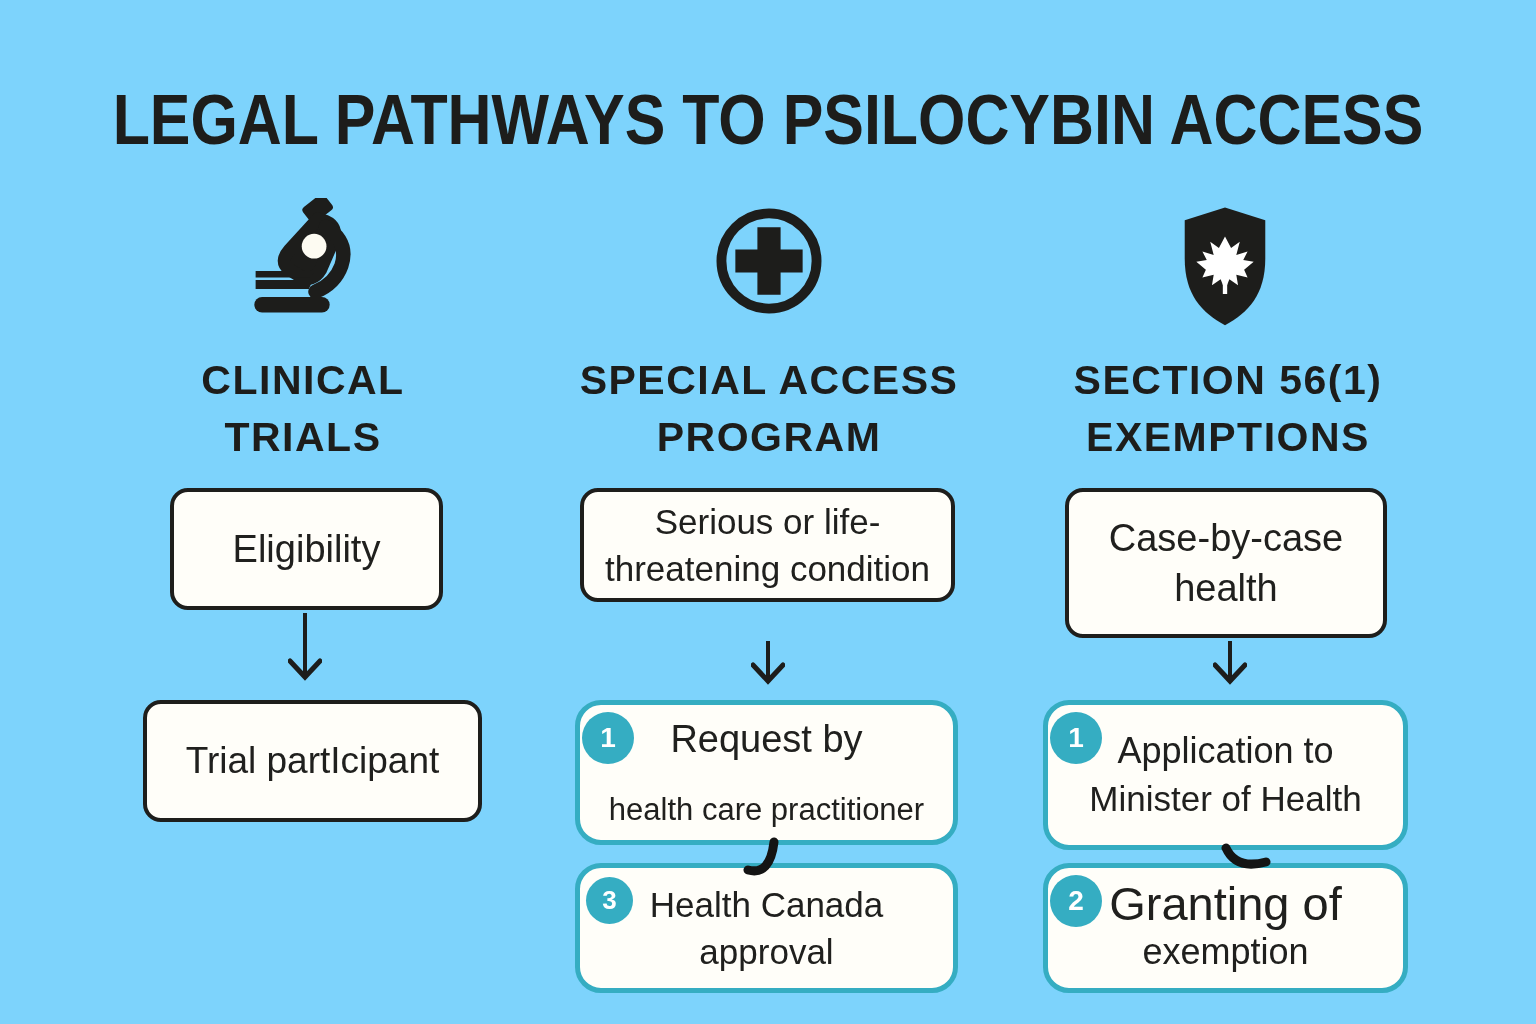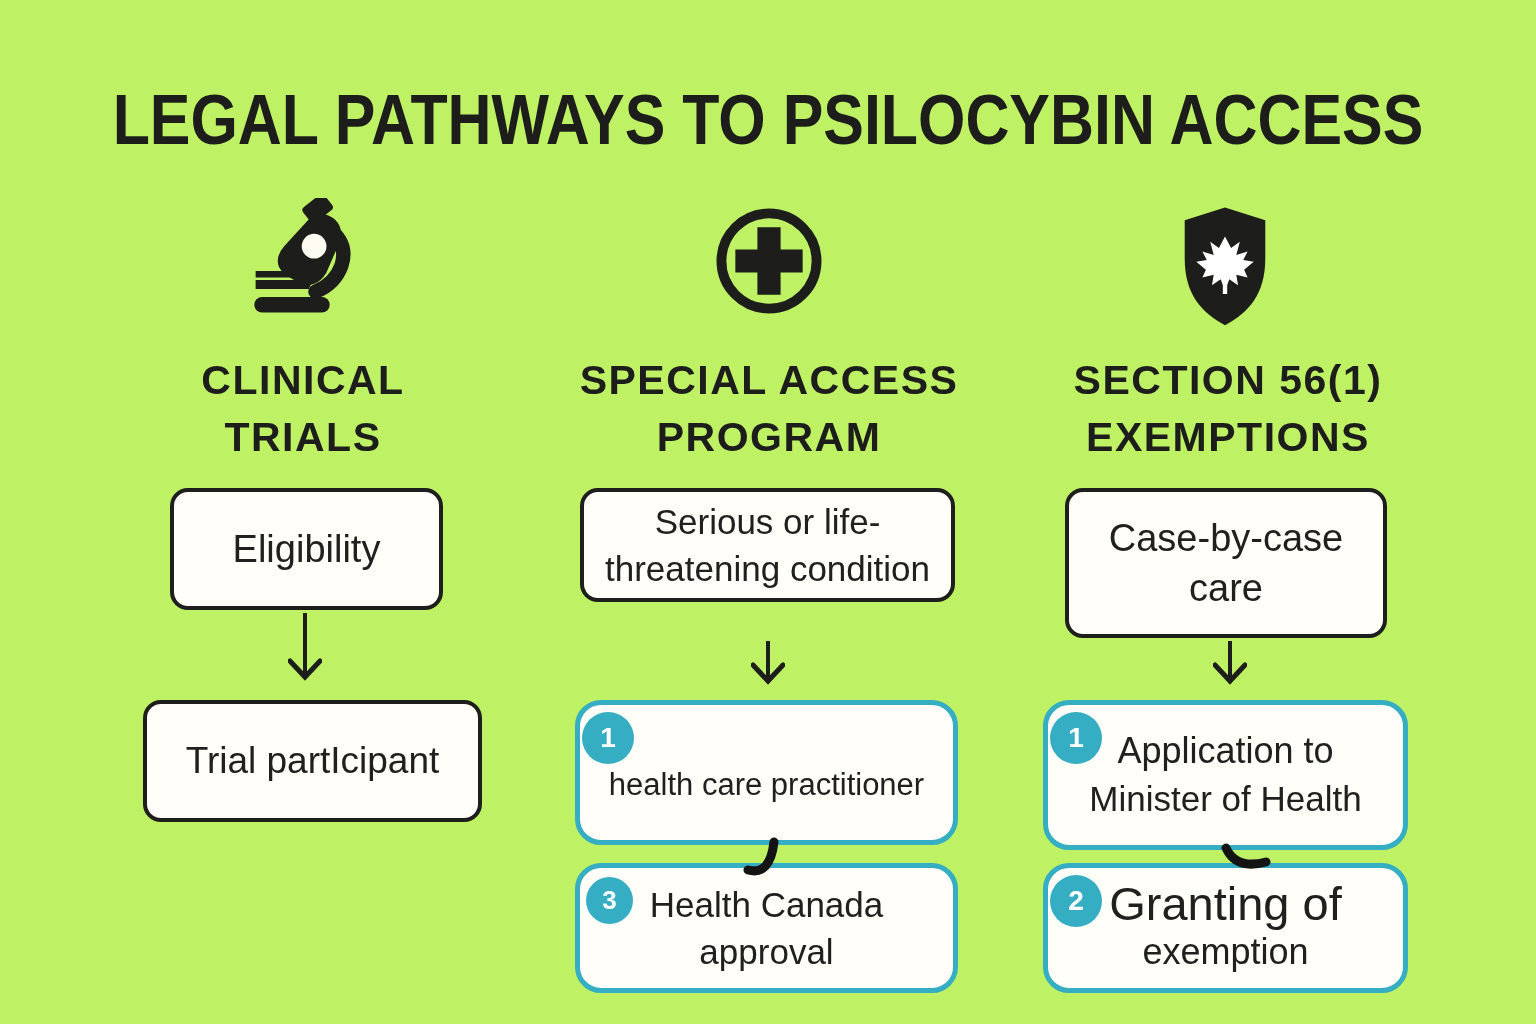--- a/index.html
+++ b/index.html
@@ -3,21 +3,21 @@
 <meta charset="utf-8">
 <style>
   html,body{margin:0;padding:0;}
   body{
     font-family:"Liberation Sans","DejaVu Sans",sans-serif;
     background:#e8e8e8;
   }
   .canvas{
     position:relative;
     width:1536px;height:1024px;
-    background:#bef264;
+    background:#7dd3fc;
     overflow:hidden;
     color:#20201E;
   }
   .abs{position:absolute;}
   .title{
     left:0;right:0;top:80px;
     text-align:center;
     font-size:70px;font-weight:700;
     letter-spacing:0px;
     color:#1D1D1B;
@@ -123,20 +123,21 @@
 
   <div class="abs" style="left:751px;top:641px;">
     <svg width="34" height="58" viewBox="0 0 34 58">
       <line x1="17" y1="0" x2="17" y2="38" stroke="#1D1D1B" stroke-width="4"></line>
       <polyline points="2,24 17,40 32,24" fill="none" stroke="#1D1D1B" stroke-width="5" stroke-linecap="round"></polyline>
     </svg>
   </div>
 
   <div class="abs box box-teal" style="left:575px;top:700px;width:383px;height:145px;">
     <div class="badge">1</div>
+    <div class="line-lg">Request by</div>
     <div class="line-sm">health care practitioner</div>
   </div>
 
   <div class="abs" style="left:740px;top:836px;z-index:3;">
     <svg width="60" height="42" viewBox="0 0 60 42">
       <path d="M8 34 Q30 40 34 6" fill="none" stroke="#141414" stroke-width="9" stroke-linecap="round"></path>
     </svg>
   </div>
 
   <div class="abs box box-teal" style="left:575px;top:863px;width:383px;height:130px;">
@@ -154,21 +155,21 @@
       </g>
     </svg>
   </div>
   <div class="abs col-heading" style="left:968px;top:352px;">
     <div>SECTION 56(1)</div>
     <div>EXEMPTIONS</div>
   </div>
 
   <div class="abs box box-black" style="left:1065px;top:488px;width:322px;height:150px;">
     <div class="line-lg">Case-by-case</div>
-    <div class="line-lg">care</div>
+    <div class="line-lg">health</div>
   </div>
 
   <div class="abs" style="left:1213px;top:641px;">
     <svg width="34" height="58" viewBox="0 0 34 58">
       <line x1="17" y1="0" x2="17" y2="38" stroke="#1D1D1B" stroke-width="4"></line>
       <polyline points="2,24 17,40 32,24" fill="none" stroke="#1D1D1B" stroke-width="5" stroke-linecap="round"></polyline>
     </svg>
   </div>
 
   <div class="abs box box-teal" style="left:1043px;top:700px;width:365px;height:150px;">

